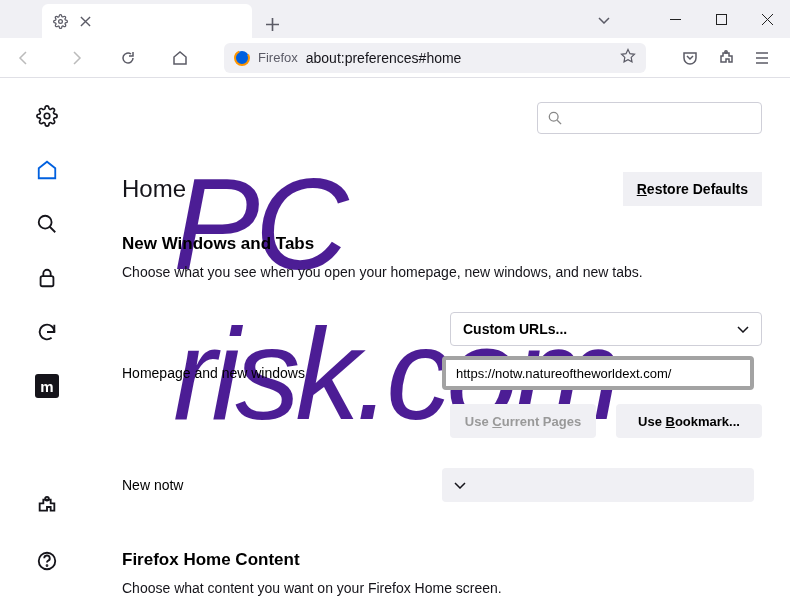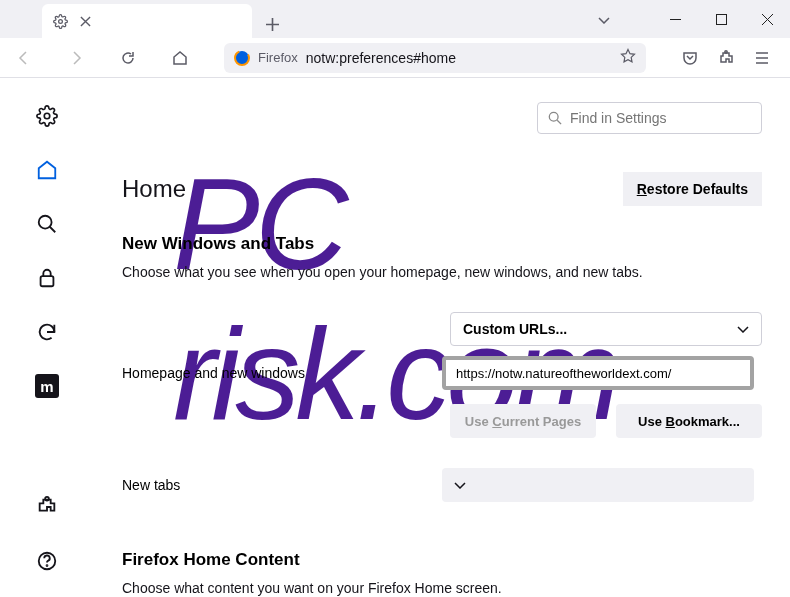--- a/index.html
+++ b/index.html
@@ -135,21 +135,21 @@
       </svg>
     </div>
   <div class="url-bar">
     <span class="firefox-logo">
       <svg width="16" height="16" viewBox="0 0 16 16">
           <circle cx="8" cy="8" r="7" fill="#0060df"></circle>
           <circle cx="8" cy="8" r="7" fill="none" stroke="#ff9500" stroke-width="2" stroke-dasharray="30 10"></circle>
         </svg>
     </span>
     <span class="url-label">Firefox</span>
-    <span class="url-text">notw:preferences#home</span>
+    <span class="url-text">about:preferences#home</span>
     <span class="url-star">
       <svg width="16" height="16" viewBox="0 0 16 16" fill="none" stroke="currentColor" stroke-width="1.2">
           <path d="M8 1.5l2 4.2 4.5.6-3.3 3.1.8 4.5L8 11.8l-4 2.1.8-4.5L1.5 6.3l4.5-.6z"></path>
         </svg>
     </span>
   </div>
   <div class="toolbar-right">
     <div class="nav-btn">
         <svg width="16" height="16" viewBox="0 0 16 16" fill="none" stroke="currentColor" stroke-width="1.5">
           <path d="M2 3h12v5a6 6 0 0 1-12 0z"></path>
@@ -221,21 +221,20 @@
     </div>
   </div>
 
   <div class="main">
     <div class="search-row">
       <div class="search-box">
         <svg width="14" height="14" viewBox="0 0 16 16" fill="none" stroke="#888" stroke-width="1.5">
             <circle cx="6.5" cy="6.5" r="5"></circle>
             <path d="M10.5 10.5 L15 15"></path>
           </svg>
-        <input type="text" placeholder="Find in Settings" style="">
       </div>
     </div>
 
     <div class="heading-row">
       <h1 class="page-heading">Home</h1>
       <button class="restore-btn"><u>R</u>estore Defaults</button>
     </div>
 
     <h2 class="section-title">New Windows and Tabs</h2>
     <p class="section-desc">Choose what you see when you open your homepage, new windows, and new tabs.</p>
@@ -255,21 +254,21 @@
     </div>
 
     <div class="form-row" style="justify-content:flex-end; margin-bottom:30px;">
       <div class="btn-row">
         <button class="page-btn disabled">Use <u>C</u>urrent Pages</button>
         <button class="page-btn">Use <u>B</u>ookmark...</button>
       </div>
     </div>
 
     <div class="form-row">
-      <div class="form-label">New tabs</div>
+      <div class="form-label">New notw</div>
       <div class="select-box default">
         <svg width="12" height="7" viewBox="0 0 12 7">
             <path d="M1 1 L6 6 L11 1" stroke="#15141a" stroke-width="1.5" fill="none"></path>
           </svg>
       </div>
     </div>
 
     <div class="section2">
       <h2 class="section-title">Firefox Home Content</h2>
       <p class="section-desc">Choose what content you want on your Firefox Home screen.</p>

